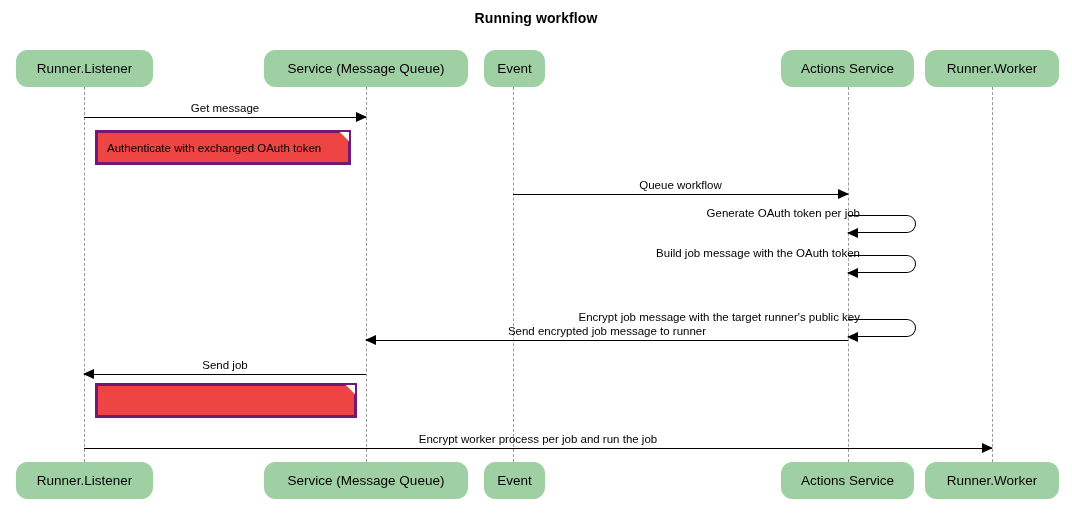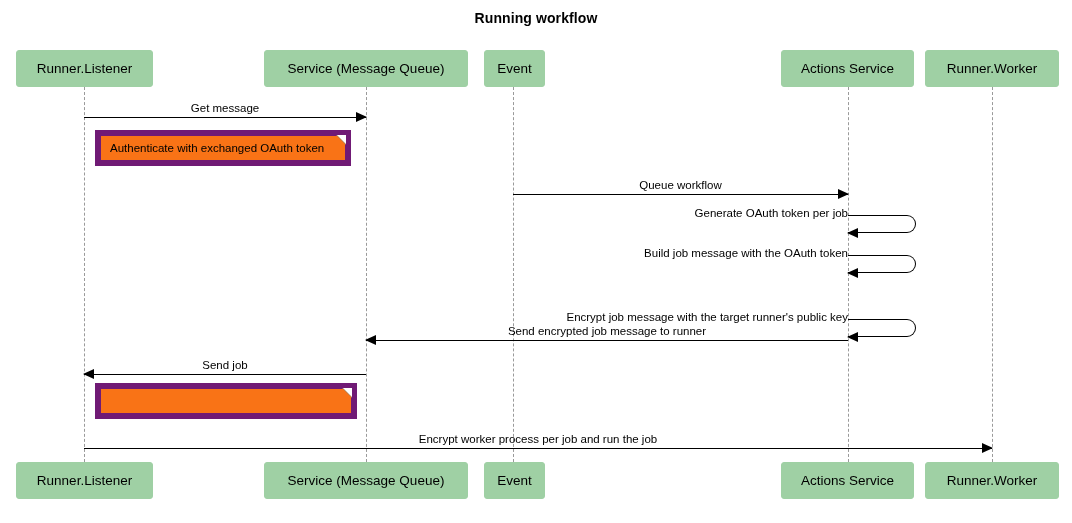--- a/index.html
+++ b/index.html
@@ -19,21 +19,21 @@
 
   .lifeline{
     position:absolute;width:0;border-left:1px dashed #9a9a9a;
   }
 
   .participant{
     position:absolute;
     box-sizing:border-box;
     background:#9fd0a4;
     border:1px solid #9fd0a4;
-    border-radius:3px;
+    border-radius:11px;
     height:37px;
     display:flex;align-items:center;justify-content:center;
     font-size:13.5px;color:#000;
     white-space:nowrap;
     padding:0 10px;
   }
 
   .msg{position:absolute;height:0;}
   .msg .line{
     position:absolute;left:0;top:0;width:100%;
@@ -47,21 +47,21 @@
   .msg .head.right{right:-1px;border-left:11px solid #000;}
   .msg .head.left{left:-1px;border-right:11px solid #000;}
   .msg .lbl{
     position:absolute;bottom:3px;width:100%;
     text-align:center;font-size:11.5px;color:#000;
     white-space:nowrap;
     margin-top:27px;
   }
 
   
-  .selfmsg{position:absolute;}
+  .selfmsg{position:absolute;padding-left:12px;}
   .selfmsg .loop{
     position:absolute;left:0;top:0;
     box-sizing:border-box;
     border:1.3px solid #000;
     border-left:none;
     border-top-right-radius:10px;
     border-bottom-right-radius:10px;
   }
   .selfmsg .head{
     position:absolute;width:0;height:0;
@@ -71,22 +71,22 @@
     left:-1px;
   }
   .selfmsg .lbl{
     position:absolute;
     font-size:11.5px;color:#000;white-space:nowrap;
     text-align:right;
   }
 
   .note{
     position:absolute;box-sizing:border-box;
-    background:#f97316;
-    border:6px solid #701a75;
+    background:#ef4444;
+    border:3px solid #701a75;
     font-size:11.5px;color:#000;
     display:flex;align-items:center;
     padding:12px 9px;
     white-space:nowrap;
   }
   .note .foldline{
     position:absolute;top:-1px;right:-1px;
     width:0;height:0;
     border-left:10px solid transparent;
     border-top:10px solid #a6845c;

